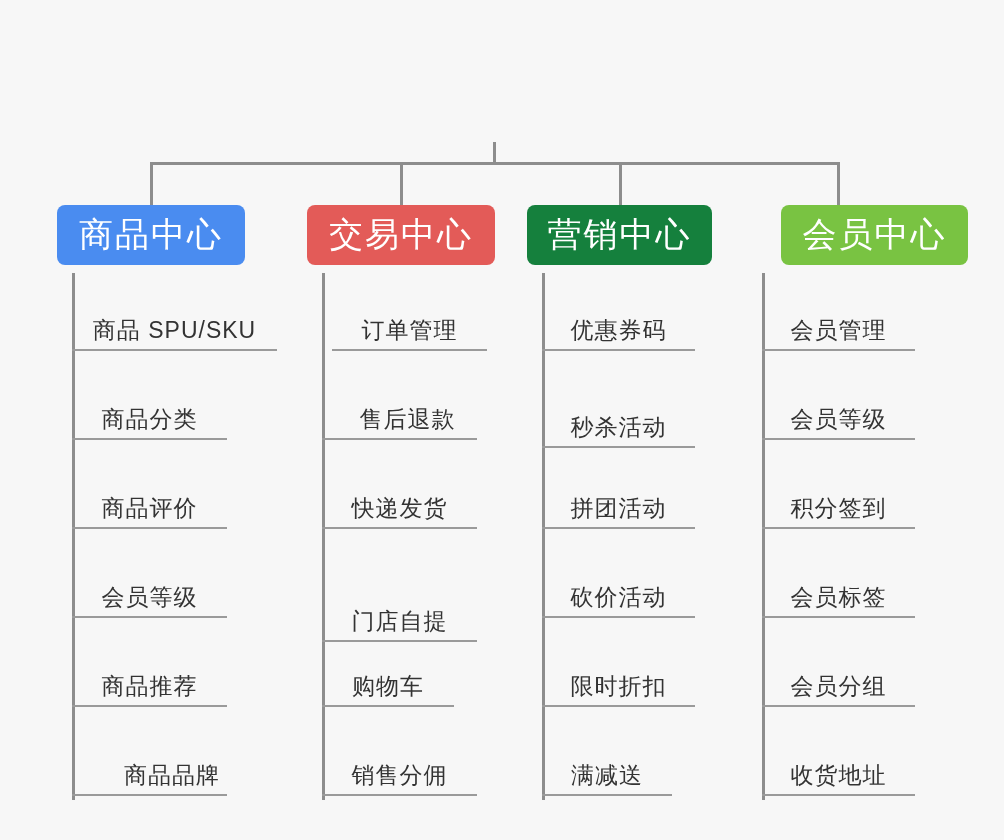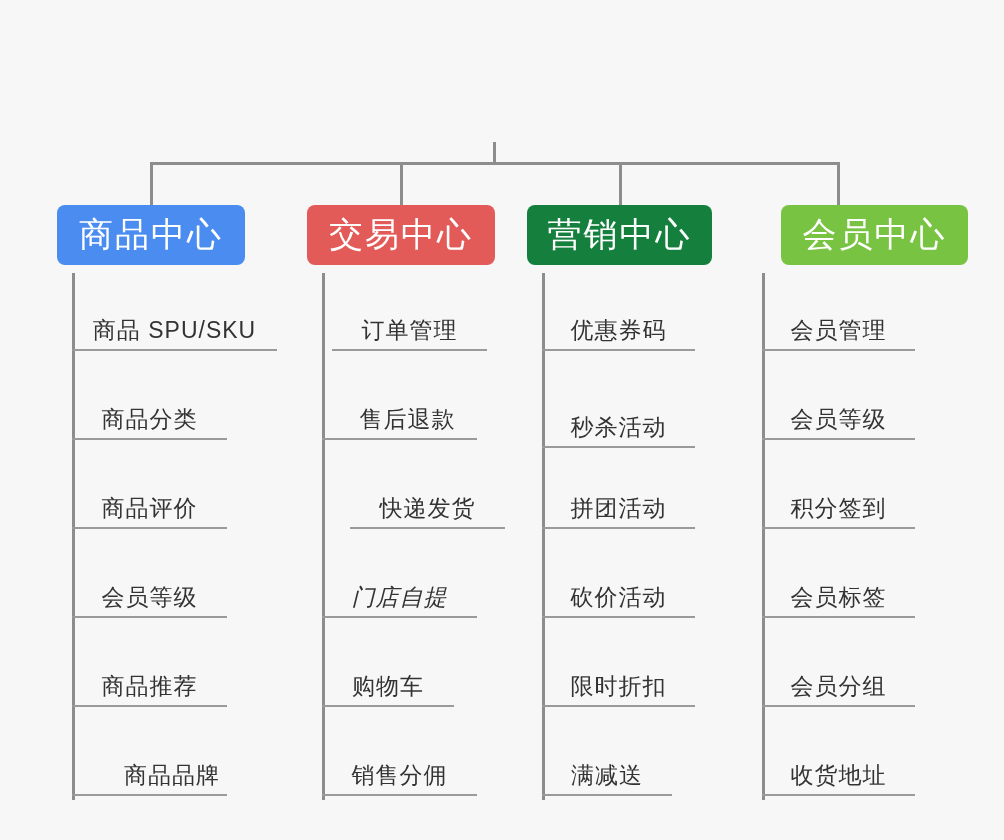--- a/index.html
+++ b/index.html
@@ -127,25 +127,25 @@
   <div class="cat-header" style="left:307px; width:188px; background:#e35b58;">
     <span>交易中心</span>
   </div>
   <div class="line v-line" style="left:322px; top:273px; height:282px;"></div>
   <div class="leaf" style="left:332px; top:318px; width:155px;">
     <span>订单管理</span>
   </div>
   <div class="leaf" style="left:322px; top:407px; width:155px;padding-left:16px;">
     <span>售后退款</span>
   </div>
-  <div class="leaf" style="left:322px; top:496px; width:155px;margin-left:28px;">
+  <div class="leaf" style="left:322px; top:496px; width:155px;">
     <span>快递发货</span>
   </div>
   <div class="line v-line" style="left:322px; top:553px; height:247px;"></div>
-  <div class="leaf" style="left:322px; top:585px; width:155px;font-style:italic;">
+  <div class="leaf" style="left:322px; top:609px; width:155px;">
     <span>门店自提</span>
   </div>
   <div class="leaf" style="left:322px; top:674px; width:132px;">
     <span>购物车</span>
   </div>
   <div class="leaf" style="left:322px; top:763px; width:155px;">
     <span>销售分佣</span>
   </div>
 
   <div class="cat-header" style="left:527px; width:185px; background:#15803d;">

